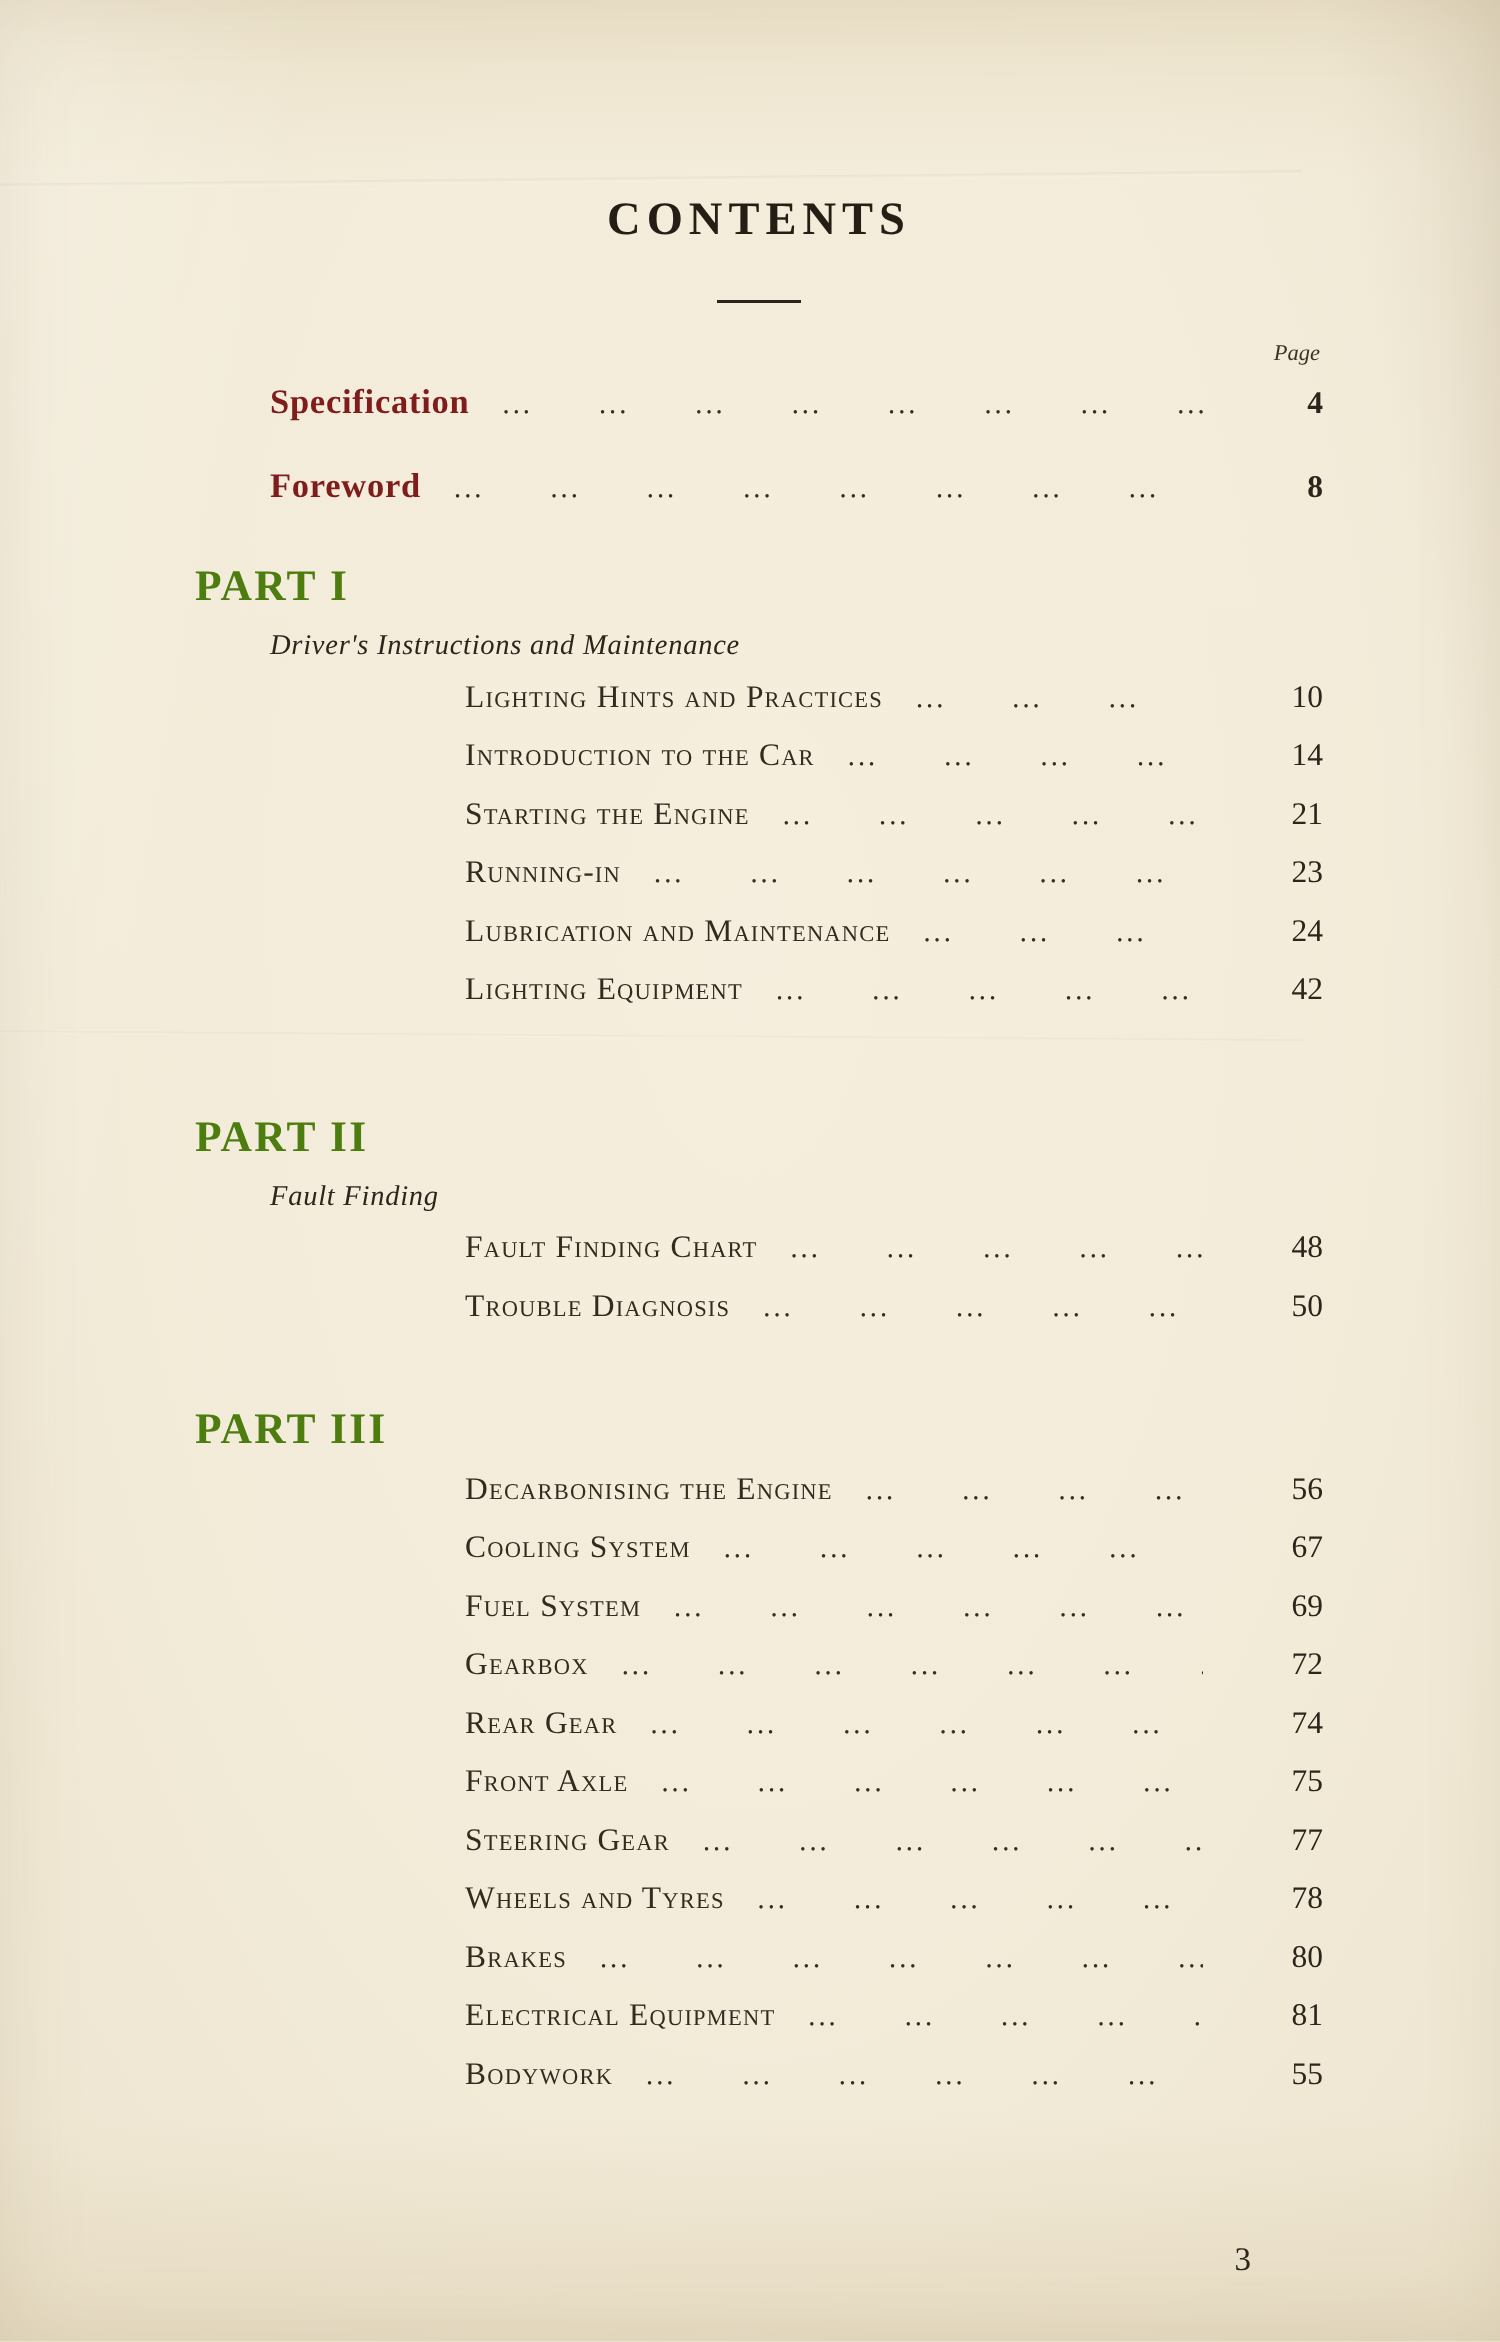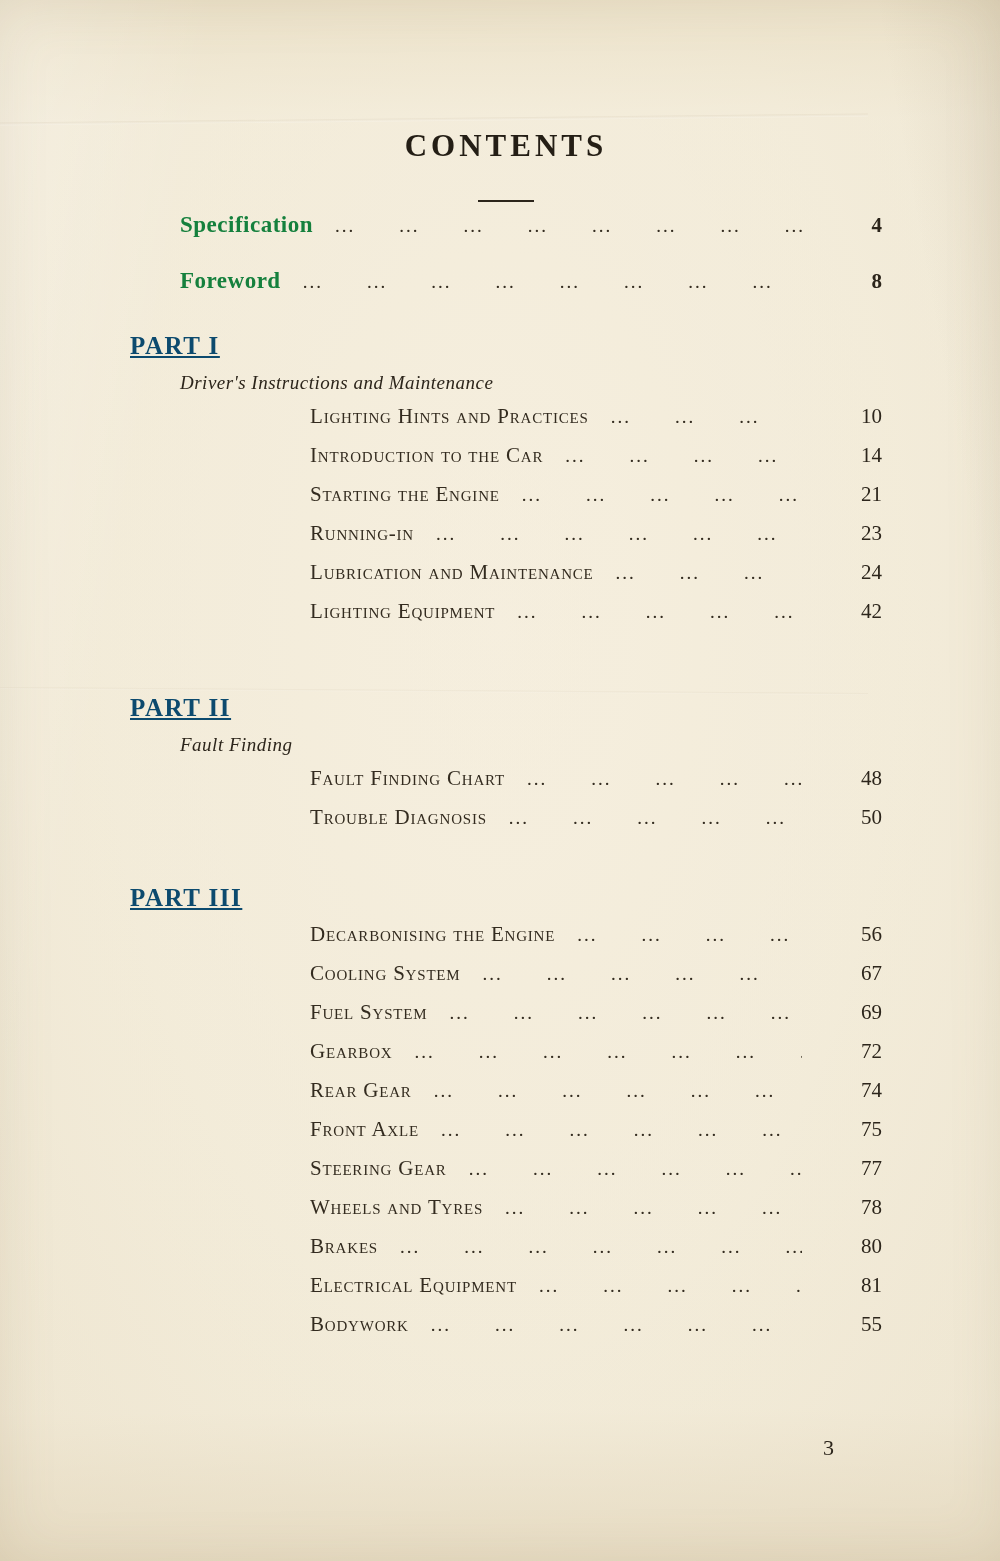--- a/index.html
+++ b/index.html
@@ -95,34 +95,33 @@
     color: #2c251b;
     flex: none;
   }
   .front-row {
     margin-left: 50px;
     margin-top: 22px;
   }
   .front-row .label {
     font-weight: bold;
     font-size: 23px;
-    color: #15803d;
+    color: #7f1d1d;
     letter-spacing: 0.5px;
     flex: none;
   }
   .front-row .pg { font-weight: bold; }
   .spec-row { margin-top: 10px; }
   .fore-row { margin-top: 30px; justify-content: center; }
   .part-heading {
-    font-size: 25px;
+    font-size: 29px;
     font-weight: bold;
     letter-spacing: 1.5px;
-    color: #0c4a6e;
+    color: #4d7c0f;
     margin-top: 38px;
-    text-decoration: underline;
   }
   .part-subtitle {
     font-size: 19px;
     font-weight: normal;
     font-style: italic;
     color: #2c251b;
     margin-left: 50px;
     margin-top: 12px;
     letter-spacing: 0.5px;
   }
@@ -156,20 +155,21 @@
 <div class="scan">
   <div class="paper-bg"></div>
   <div class="crease-1"></div>
   <div class="crease-2"></div>
 
   <div class="content">
 
     <div class="doc-title">CONTENTS</div>
     <div class="title-rule"></div>
 
+    <div class="page-col-label">Page</div>
 
     <div class="row front-row spec-row">
       <span class="label">Specification</span>
       <span class="dots">...   ...   ...   ...   ...   ...   ...   ...   ...   ...   </span>
       <span class="pg">4</span>
     </div>
 
     <div class="row front-row fore-row">
       <span class="label">Foreword</span>
       <span class="dots">...   ...   ...   ...   ...   ...   ...   ...   ...   ...   </span>

